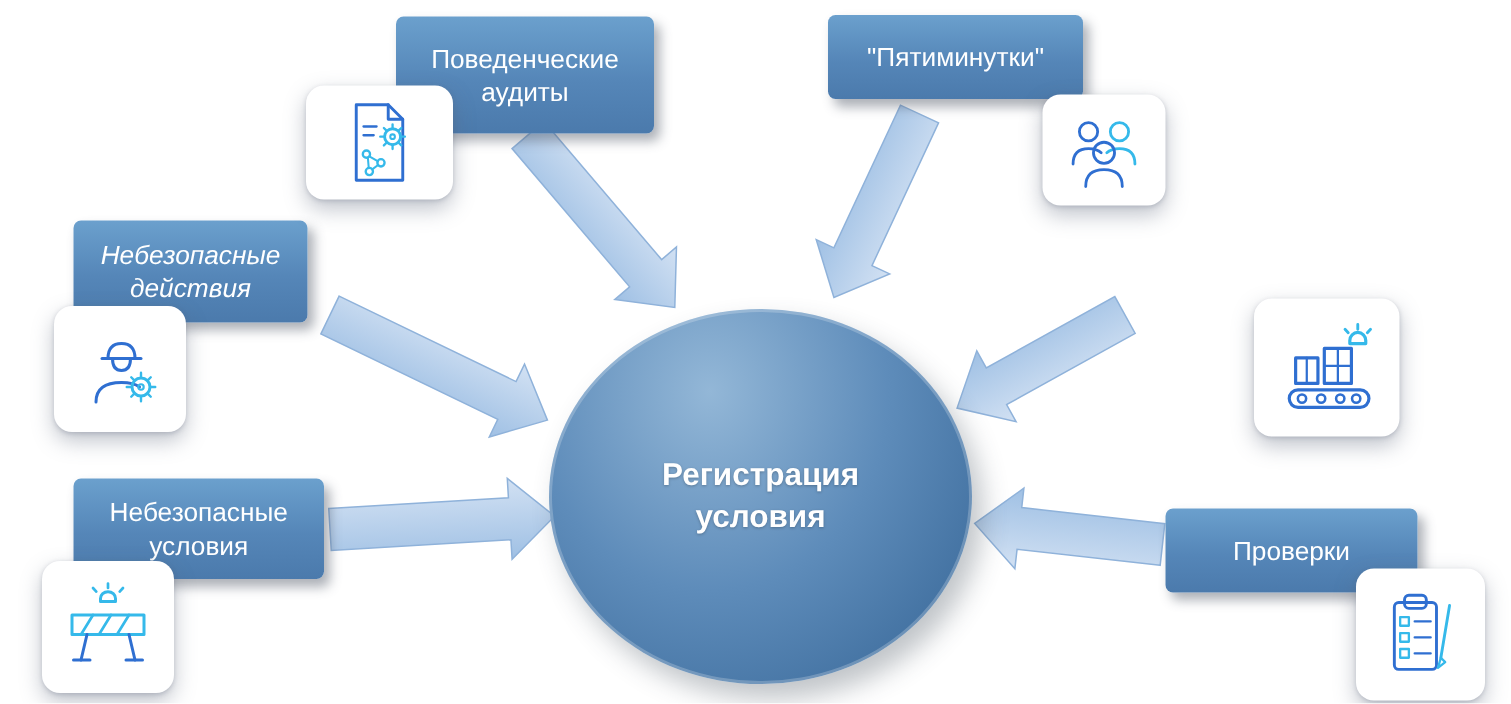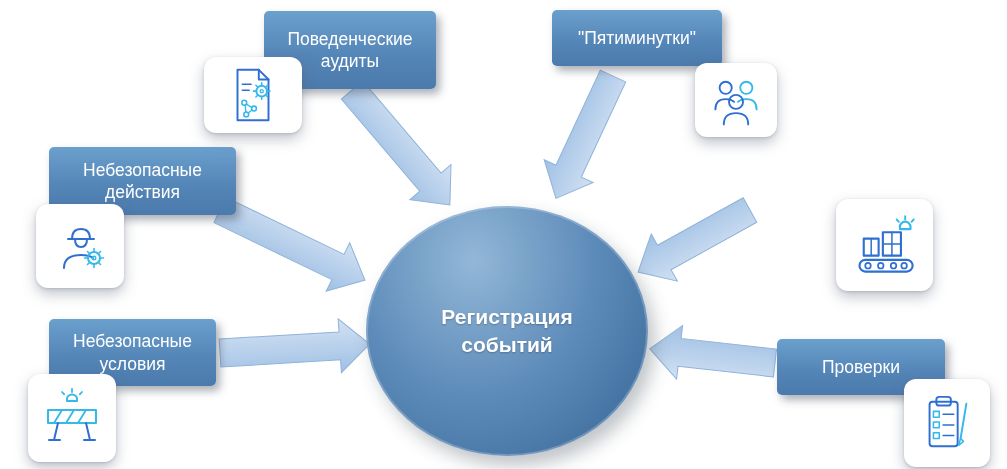--- a/index.html
+++ b/index.html
@@ -49,29 +49,29 @@
     <polygon points="0,-14 131,-14 131,-27 161,0 131,27 131,14 0,14" transform="translate(220,210) rotate(25.8)" fill="url(#arrowGrad)" stroke="#8fb2da" stroke-width="1"></polygon>
     <polygon points="0,-14 98,-14 98,-27 128,0 98,27 98,14 0,14" transform="translate(750,210) rotate(151)" fill="url(#arrowGrad)" stroke="#8fb2da" stroke-width="1"></polygon>
     <polygon points="0,-14 120,-14 120,-27 150,0 120,27 120,14 0,14" transform="translate(220,353) rotate(-3.4)" fill="url(#arrowGrad)" stroke="#8fb2da" stroke-width="1"></polygon>
     <polygon points="0,-14 96,-14 96,-27 126,0 96,27 96,14 0,14" transform="translate(775,363) rotate(186.4)" fill="url(#arrowGrad)" stroke="#8fb2da" stroke-width="1"></polygon>
   </svg>
 
   <div class="node-box" style="left:264px;top:11px;width:172px;height:78px;">Поведенческие аудиты</div>
 
   <div class="node-box" style="left:552px;top:10px;width:170px;height:56px;">"Пятиминутки"</div>
 
-  <div class="node-box" style="left:49px;top:147px;width:187px;height:68px;">Небезопасные действия</div>
+  <div class="node-box" style="left:49px;top:147px;width:156px;height:68px;font-style:italic;">Небезопасные действия</div>
 
 
   <div class="node-box" style="left:777px;top:339px;width:168px;height:56px;">Проверки</div>
 
   <div class="node-box" style="left:49px;top:319px;width:167px;height:67px;">Небезопасные условия</div>
 
   <div class="center-ellipse">
-    <div class="center-label">Регистрация событий</div>
+    <div class="center-label">Регистрация условия</div>
   </div>
 
   <div class="icon-card" style="left:204px;top:57px;width:98px;height:76px;">
     <svg width="62" height="62" viewBox="0 0 64 64" fill="none" stroke-linecap="round" stroke-linejoin="round">
       <path d="M16 6 h22 l10 10 v42 h-32 z" stroke="#2f6fd1" stroke-width="2"></path>
       <path d="M38 6 v10 h10" stroke="#2f6fd1" stroke-width="2"></path>
       <path d="M21 21 h9 M21 27 h7" stroke="#2f6fd1" stroke-width="1.6"></path>
       <circle cx="41" cy="28" r="5.5" stroke="#35b9ea" stroke-width="2"></circle>
       <circle cx="41" cy="28" r="1.6" stroke="#35b9ea" stroke-width="1.4"></circle>
       <path d="M41 19.5 v3 M41 33.5 v3 M32.5 28 h3 M46.5 28 h3 M35 22 l2 2 M45 32 l2 2 M35 34 l2 -2 M45 24 l2 -2" stroke="#35b9ea" stroke-width="1.6"></path>

